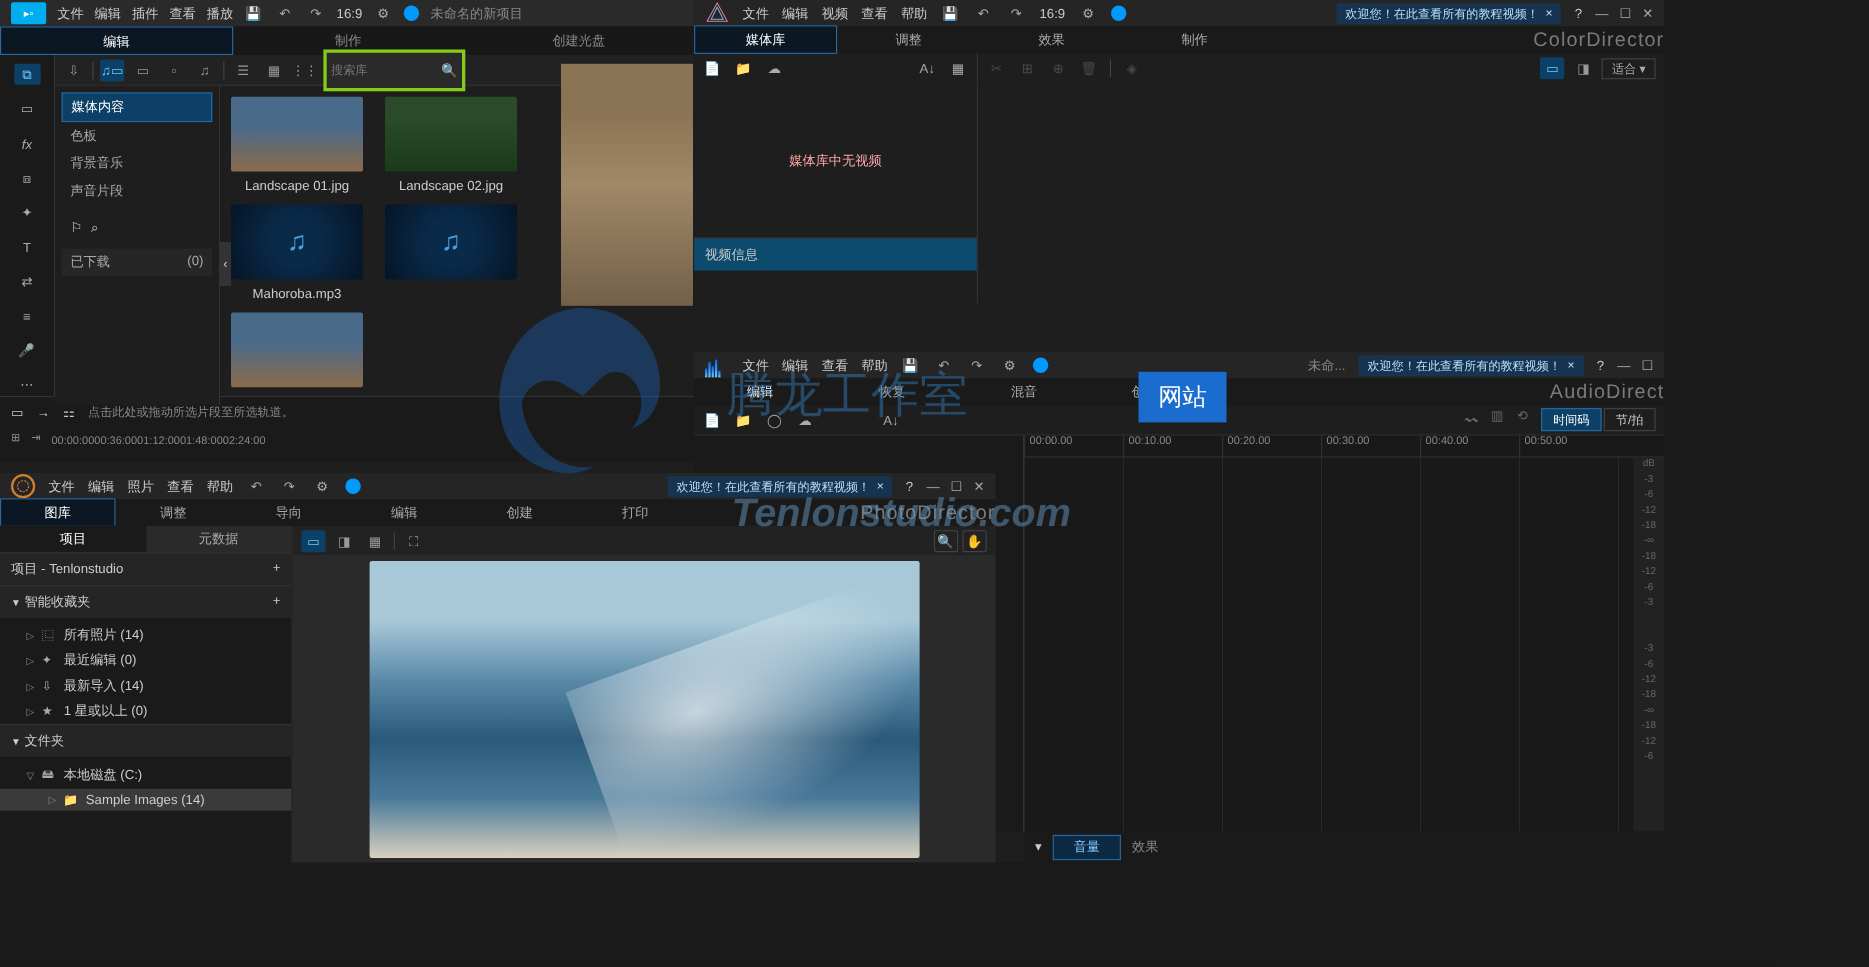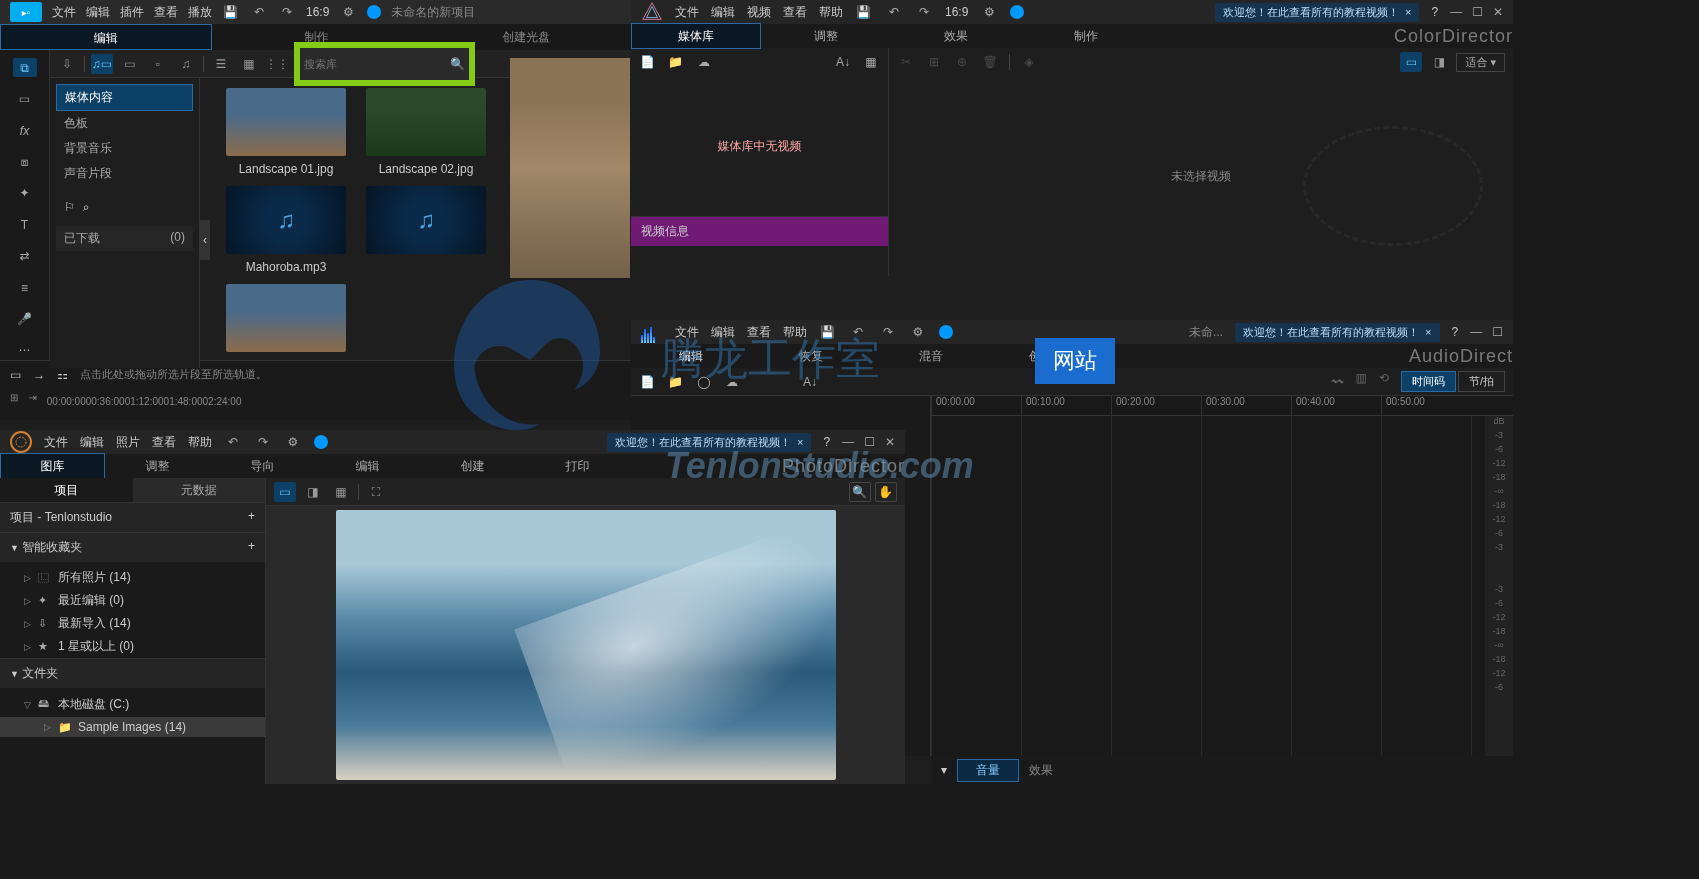--- a/index.html
+++ b/index.html
@@ -18,23 +18,23 @@
 .pd-tab.active { background: #0b1824; color: #fff; border: 1px solid #2a6aa0; }
 
 .pd-content { display: flex; height: 310px; }
 .pd-sidebar { width: 50px; background: #1a1a1a; border-right: 1px solid #333; display: flex; flex-direction: column; align-items: center; padding-top: 8px; gap: 12px; }
 .pd-sideicon { width: 24px; height: 24px; display: flex; align-items: center; justify-content: center; color: #aaa; cursor: pointer; }
 .pd-sideicon.active { background: #0d4066; color: #6cf; border-radius: 2px; }
 .pd-browser { flex: 1; display: flex; flex-direction: column; }
 .pd-toolbar2 { display: flex; align-items: center; height: 28px; background: #222; border-bottom: 1px solid #333; padding: 0 6px; gap: 6px; }
 .pd-toolbtn { width: 22px; height: 20px; display: flex; align-items: center; justify-content: center; color: #999; cursor: pointer; border-radius: 2px; }
 .pd-toolbtn.active { background: #0d4066; color: #6cf; }
-.pd-search { flex: 0 0 auto; display: flex; align-items: center; background: #2a2a2a; border: 6px solid #84cc16; height: 20px; padding: 16px 4px; gap: 46px; }
+.pd-search { flex: 0 0 auto; display: flex; align-items: center; background: #2a2a2a; border: 3px solid #84cc16; height: 20px; padding: 16px 4px; }
 .pd-search input { background: transparent; border: none; color: #aaa; outline: none; width: 100px; font-size: 11px; }
-.pd-main { flex: 1; display: flex; gap: 16px; }
+.pd-main { flex: 1; display: flex; }
 .pd-nav { width: 150px; background: #1e1e1e; border-right: 1px solid #333; padding: 6px; }
 .pd-nav-item { padding: 4px 8px; color: #aaa; cursor: pointer; font-size: 12px; }
 .pd-nav-item.active { background: #0d4066; color: #fff; border: 1px solid #2a6aa0; }
 .pd-nav-tools { display: flex; gap: 8px; margin-top: 10px; padding: 4px 8px; }
 .pd-downloaded { padding: 4px 8px; margin-top: 8px; background: #262626; color: #aaa; display: flex; justify-content: space-between; }
 .pd-grid { flex: 1; padding: 10px; display: grid; grid-template-columns: repeat(2, 120px); gap: 10px 20px; align-content: start; overflow: hidden; }
 .pd-item { text-align: center; }
 .pd-thumb { width: 120px; height: 68px; background: #333; border-radius: 2px; margin-bottom: 6px; }
 .pd-thumb.selected { outline: 2px solid #0099ff; }
 .thumb-food { background: linear-gradient(135deg, #8b4513 25%, #daa520 50%, #cd853f 75%); }
@@ -59,21 +59,21 @@
 .cd-tab { flex: 0 0 130px; text-align: center; line-height: 24px; color: #aaa; cursor: pointer; }
 .cd-tab.active { background: #0b1824; color: #fff; border: 1px solid #2a6aa0; }
 .cd-toolbars { display: flex; height: 28px; }
 .cd-tool-left { width: 258px; border-right: 1px solid #333; display: flex; align-items: center; gap: 10px; padding: 0 8px; }
 .cd-tool-right { flex: 1; display: flex; align-items: center; gap: 10px; padding: 0 8px; }
 .cd-tool-right-end { margin-left: auto; display: flex; align-items: center; gap: 6px; }
 .fit-dropdown { border: 1px solid #444; padding: 1px 8px; font-size: 11px; color: #aaa; }
 .cd-body { display: flex; height: 200px; }
 .cd-left { width: 258px; border-right: 1px solid #333; display: flex; flex-direction: column; }
 .cd-empty-msg { flex: 1; display: flex; align-items: center; justify-content: center; color: #fca5a5; }
-.cd-info-header { padding: 6px 10px; background: #701a75; border-top: 1px solid #333; color: #ccc; }
+.cd-info-header { padding: 6px 10px; background: #0c4a6e; border-top: 1px solid #333; color: #ccc; }
 .cd-right { flex: 1; display: flex; align-items: center; justify-content: center; color: #888; position: relative; }
 .film-reel { position: absolute; right: 30px; top: 50px; width: 180px; height: 120px; opacity: 0.15; border: 3px dashed #666; border-radius: 50%; }
 
 
 .ad { position: absolute; left: 631px; top: 320px; width: 882px; height: 464px; background: #1e1e1e; }
 .ad-menubar { display: flex; align-items: center; height: 24px; background: #252525; gap: 12px; padding: 0 10px; }
 .ad-logo { width: 22px; height: 22px; display: flex; }
 .ad-logo-bars { display: flex; align-items: end; gap: 1px; }
 .ad-logo-bar { width: 2px; background: linear-gradient(#06f, #6cf); }
 .ad-tabs { display: flex; height: 24px; background: #1a1a1a; align-items: center; }
@@ -308,24 +308,20 @@
         </div>
       </div>
     </div>
   </div>
   <div class="cd-body">
     <div class="cd-left">
       <div class="cd-empty-msg">媒体库中无视频</div>
       <div class="cd-info-header">视频信息</div>
       <div style="height:30px"></div>
     </div>
-    <div class="cd-right">
-      <div class="film-reel"></div>
-      <span>未选择视频</span>
-    </div>
   </div>
 </div>
 
 <div class="ad">
   <div class="ad-menubar">
     <div class="ad-logo">
       <div class="ad-logo-bars">
           <div class="ad-logo-bar" style="height:8px"></div>
           <div class="ad-logo-bar" style="height:14px"></div>
           <div class="ad-logo-bar" style="height:10px"></div>

